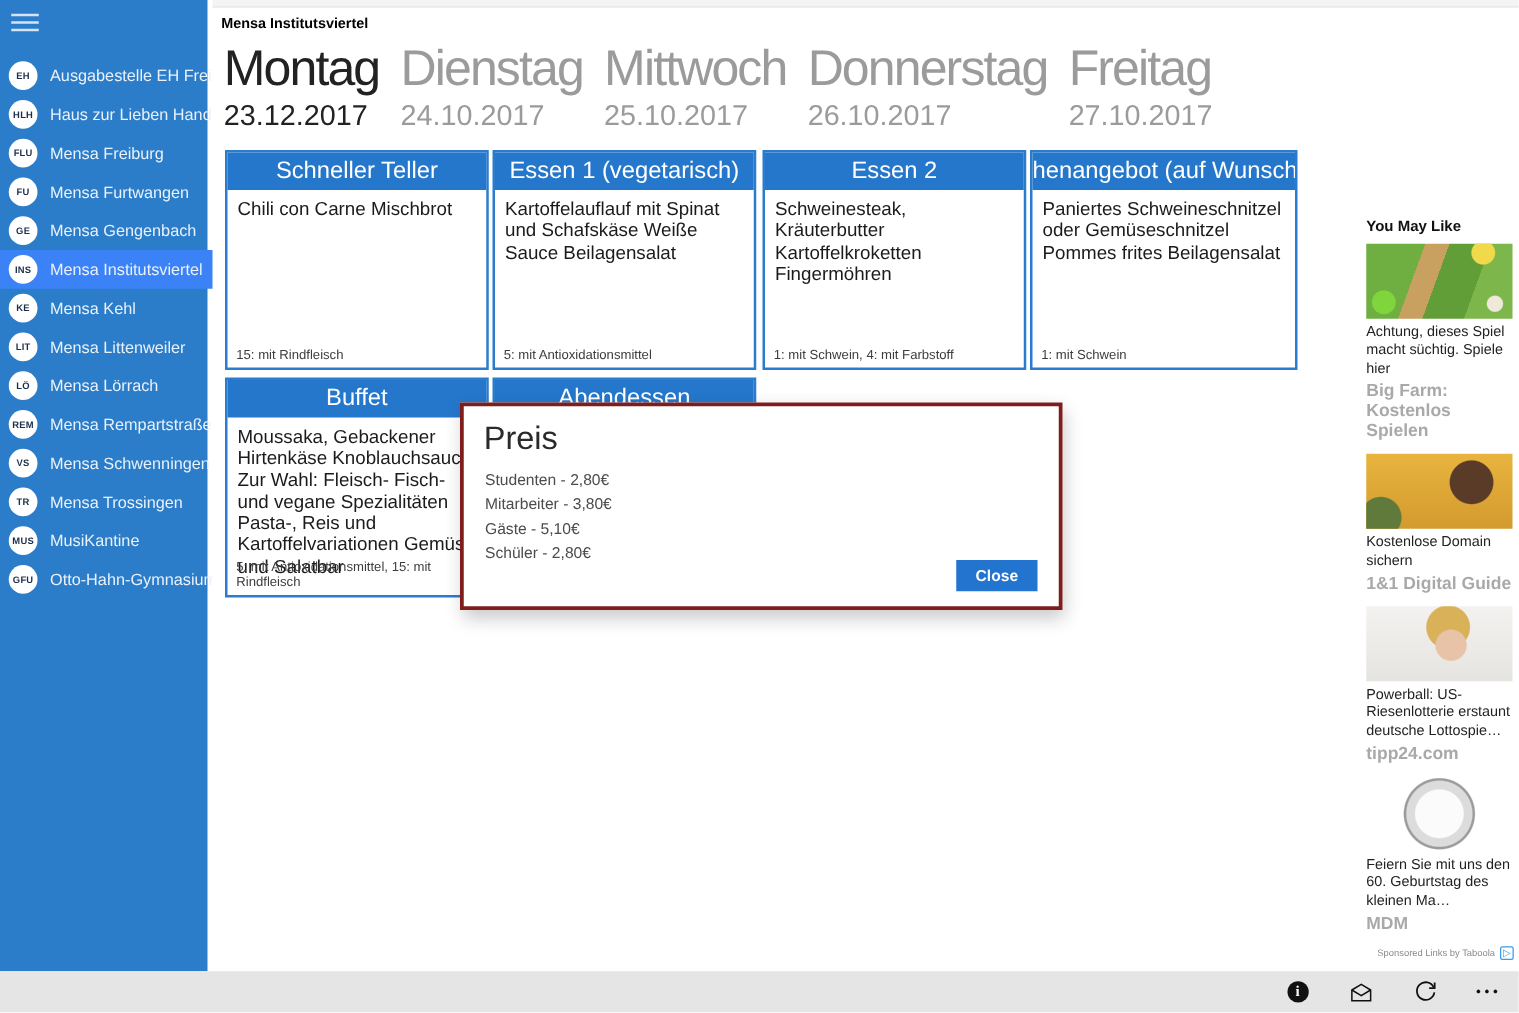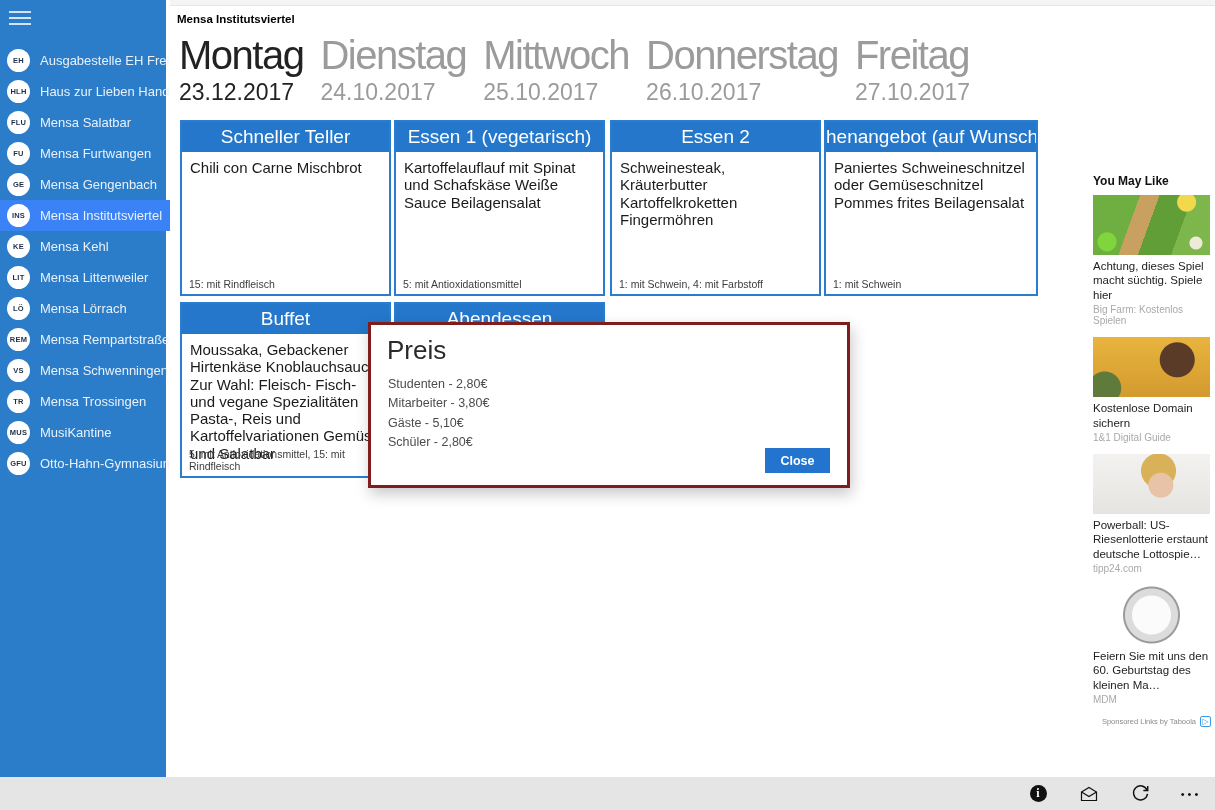--- a/index.html
+++ b/index.html
@@ -45,21 +45,21 @@
   .close-btn { position:absolute; right:17px; bottom:12px; width:65px; height:25px;
                background:#2374cf; color:#fff; border:none; font-size:12.5px; font-weight:bold;
                font-family:"Liberation Sans", sans-serif; cursor:pointer; }
 
   
   .ads { position:absolute; left:1093px; top:174px; width:118px; }
   .ads-header { font-size:12px; font-weight:bold; color:#111; margin-bottom:7px; }
   .ad { margin-bottom:11px; cursor:pointer; }
   .ad-img { width:117px; height:60px; margin-bottom:4px; }
   .ad-text { font-size:11.5px; color:#222; line-height:1.25; }
-  .ad-src { font-size:10px; color:#a9a9a9; margin-top:2px; }
+  .ad-src { font-size:14px; color:#a9a9a9; margin-top:2px;font-weight:bold; }
   .ad-img1 { background:
       radial-gradient(circle at 80% 12%, #f0d94a 0 9px, transparent 10px),
       radial-gradient(circle at 88% 80%, #efe9da 0 6px, transparent 7px),
       radial-gradient(circle at 12% 78%, #7ed63c 0 9px, transparent 10px),
       linear-gradient(110deg, #6fae41 0 34%, #c8a05f 34% 48%, #629e38 48% 72%, #7db64a 72%); }
   .ad-img2 { background:
       radial-gradient(circle at 72% 38%, #5a3b28 0 17px, transparent 18px),
       radial-gradient(circle at 70% 46%, #e9bd95 0 11px, transparent 12px),
       radial-gradient(circle at 10% 85%, #5f7a3a 0 16px, transparent 17px),
       linear-gradient(180deg, #e8b43e, #d39a2e); }
@@ -99,21 +99,21 @@
       <div class="nav-item">
         <span class="badge">EH</span>
         <span>Ausgabestelle EH Freiburg</span>
         </div>
       <div class="nav-item">
         <span class="badge">HLH</span>
         <span>Haus zur Lieben Hand</span>
         </div>
       <div class="nav-item">
         <span class="badge">FLU</span>
-        <span>Mensa Salatbar</span>
+        <span>Mensa Freiburg</span>
         </div>
       <div class="nav-item">
         <span class="badge">FU</span>
         <span>Mensa Furtwangen</span>
         </div>
       <div class="nav-item">
         <span class="badge">GE</span>
         <span>Mensa Gengenbach</span>
         </div>
       <div class="nav-item selected">

